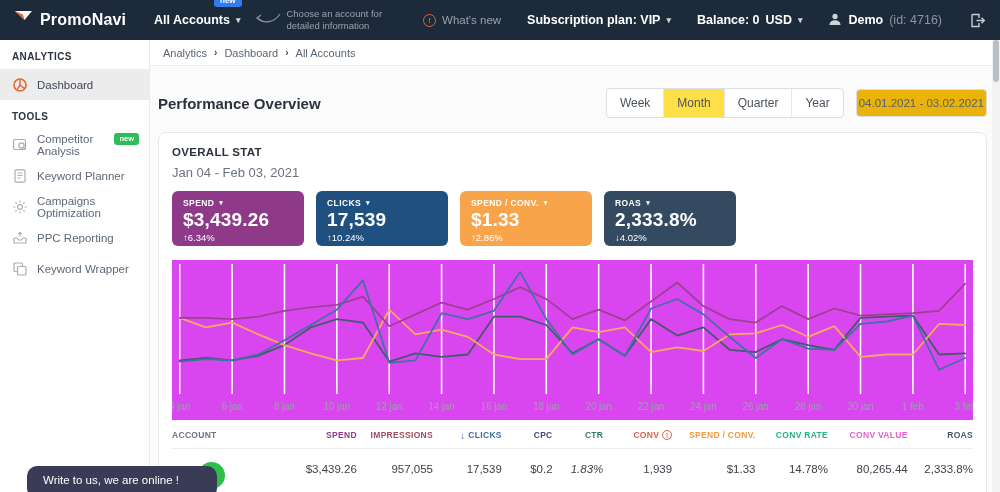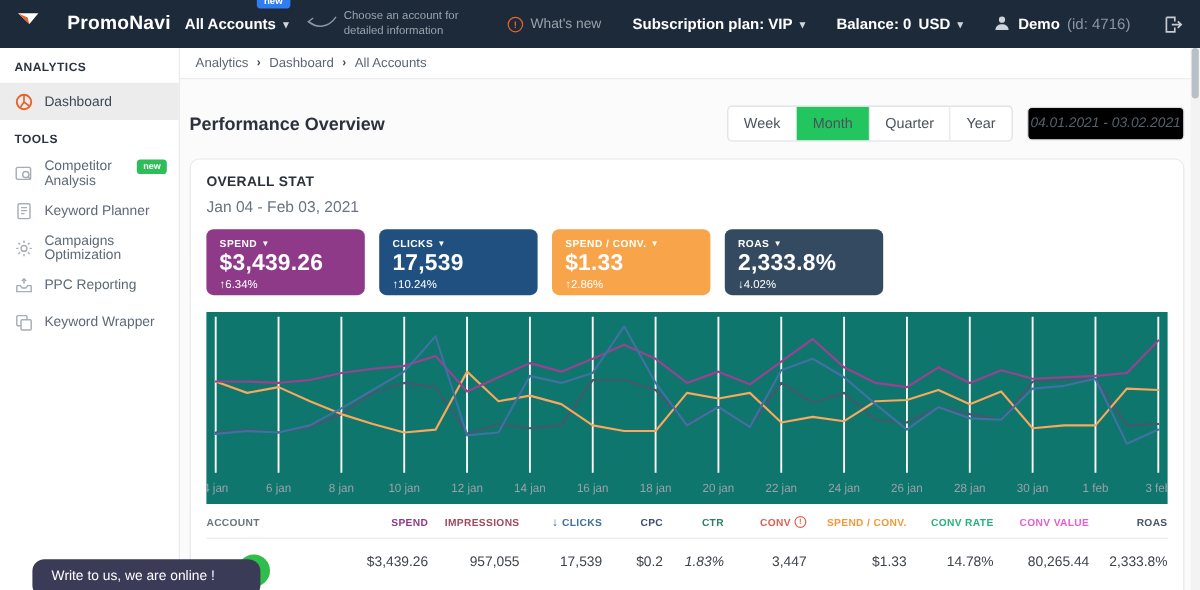--- a/index.html
+++ b/index.html
@@ -1,21 +1,21 @@
 <!DOCTYPE html>
 <html><head>
 <meta charset="utf-8">
 <style>
   * { margin:0; padding:0; box-sizing:border-box; }
   html,body { width:1000px; height:492px; overflow:hidden; font-family:"Liberation Sans",sans-serif; background:#fbfbfc; }
   body { position:relative; }
 
   
   .topbar { position:absolute; top:0; left:0; width:1000px; height:40px; background:#1d2a39; display:flex; align-items:center; padding:0 14px; z-index:30; }
-  .brand { display:flex; align-items:center; gap:23px; width:132px; }
+  .brand { display:flex; align-items:center; gap:7px; width:132px; }
   .brand-name { color:#fff; font-weight:bold; font-size:16px; letter-spacing:.2px; }
   .acct-wrap { position:relative; display:flex; align-items:center; margin-left:8px; }
   .acct-btn { color:#fff; font-weight:bold; font-size:12.5px; display:flex; align-items:center; gap:6px; cursor:pointer; }
   .caret { font-size:9px; color:#cfd5dc; }
   .badge-new-blue { position:absolute; top:-13px; left:60px; background:#2f7df0; color:#fff; font-size:8px; font-weight:bold; padding:1px 6px 2px; border-radius:3px; }
   .acct-hint { display:flex; align-items:center; gap:4px; margin-left:14px; }
   .hint-text { color:#9aa3ae; font-size:9.5px; line-height:1.25; }
   .topbar-right { margin-left:auto; display:flex; align-items:center; gap:26px; }
   .whatsnew { display:flex; align-items:center; gap:6px; color:#98a2ad; font-size:11.5px; cursor:pointer; }
   .excl-circle { width:13px; height:13px; border:1.5px solid #e8622c; border-radius:50%; color:#e8622c; font-size:8px; font-weight:bold; display:flex; align-items:center; justify-content:center; }
@@ -38,34 +38,34 @@
   .crumb-sep { font-size:10px; color:#3e4854; font-weight:bold; }
   .content { position:absolute; top:26px; left:0; right:0; bottom:0; overflow:hidden; padding:0 13px 0 8px; }
 
   .page-head { display:flex; align-items:center; margin-top:22px; }
   .page-title { font-size:15px; font-weight:bold; color:#2b323c; }
   .head-right { margin-left:auto; display:flex; align-items:center; gap:12px; }
   .add-account { border:1px solid #f3946c; color:#f0622f; background:#fff; font-family:inherit; font-weight:bold; font-size:11px; letter-spacing:.3px; padding:8px 15px; border-radius:4px; cursor:pointer; }
   .period-tabs { display:flex; border:1px solid #dcdee1; border-radius:4px; overflow:hidden; background:#fff; }
   .ptab { font-size:12px; color:#4a525c; padding:7px 13px; cursor:pointer; border-right:1px solid #e4e6e8; }
   .ptab:last-child { border-right:none; }
-  .ptab.active { background:#22c55e; }
-  .date-box { border:1px solid #dcdee1; border-radius:4px; background:#000000; font-size:11.5px; color:#55606b; padding:7px 2px; cursor:pointer; white-space:nowrap;font-style:italic; }
+  .ptab.active { background:#fde047; }
+  .date-box { border:1px solid #dcdee1; border-radius:4px; background:#eab308; font-size:11.5px; color:#55606b; padding:7px 2px; cursor:pointer; white-space:nowrap; }
 
   .card { margin-top:14px; background:#fff; border:1px solid #e7e8ea; border-radius:8px; padding:13px 13px 0; height:402px; }
   .overall-title { font-size:11.5px; font-weight:bold; color:#2b323c; letter-spacing:.3px; }
   .overall-sub { font-size:13px; color:#6a7480; margin-top:7px; }
   .stat-row { display:flex; gap:12px; margin-top:11px; }
   .stat-card { width:132px; height:55px; border-radius:6px; padding:7px 11px 0; color:#fff; cursor:pointer; }
   .stat-label { font-size:8.5px; font-weight:bold; letter-spacing:.4px; display:flex; align-items:center; gap:5px; }
   .stat-label .caret { font-size:7px; color:#fff; }
   .stat-value { font-size:19px; font-weight:bold; margin-top:1px; letter-spacing:.2px; }
   .stat-delta { font-size:9.5px; margin-top:1px; }
 
-  .chart-wrap { margin-top:14px; background:#0f766e; position:relative; height:160px; }
+  .chart-wrap { margin-top:14px; background:#d946ef; position:relative; height:160px; }
   .chart-wrap svg { display:block; }
 
   .table { margin-top:2px; }
   .t-head { display:flex; align-items:center; height:27px; border-bottom:1px solid #ebecee; }
   .t-col { font-size:8.5px; font-weight:bold; letter-spacing:.3px; text-align:right; display:flex; align-items:center; justify-content:flex-end; gap:3px; }
   .t-col.left { text-align:center; justify-content:flex-start; }
   .t-row { display:flex; align-items:center; height:40px; }
   .t-cell { font-size:11.5px; color:#3d434b; text-align:right; }
   .t-cell.left { text-align:left; }
   .sort-arrow { font-size:10px; }
@@ -345,21 +345,21 @@
             </div>
           </div>
         <div id="t-body">
             <div class="t-row">
               <div class="t-cell left" style="flex: 1.55 1 0%;"></div>
               <div class="t-cell" style="flex: 1 1 0%;">$3,439.26</div>
               <div class="t-cell" style="flex: 1.05 1 0%;">957,055</div>
               <div class="t-cell" style="flex: 0.95 1 0%;">17,539</div>
               <div class="t-cell" style="flex: 0.7 1 0%;">$0.2</div>
               <div class="t-cell" style="flex: 0.7 1 0%; font-style: italic;">1.83%</div>
-              <div class="t-cell" style="flex: 0.95 1 0%;">3,447</div>
+              <div class="t-cell" style="flex: 0.95 1 0%;">1,939</div>
               <div class="t-cell" style="flex: 1.15 1 0%;">$1.33</div>
               <div class="t-cell" style="flex: 1 1 0%;">14.78%</div>
               <div class="t-cell" style="flex: 1.1 1 0%;">80,265.44</div>
               <div class="t-cell" style="flex: 0.9 1 0%;">2,333.8%</div>
             </div>
           </div>
       </div>
     </div>
 
   </div>

